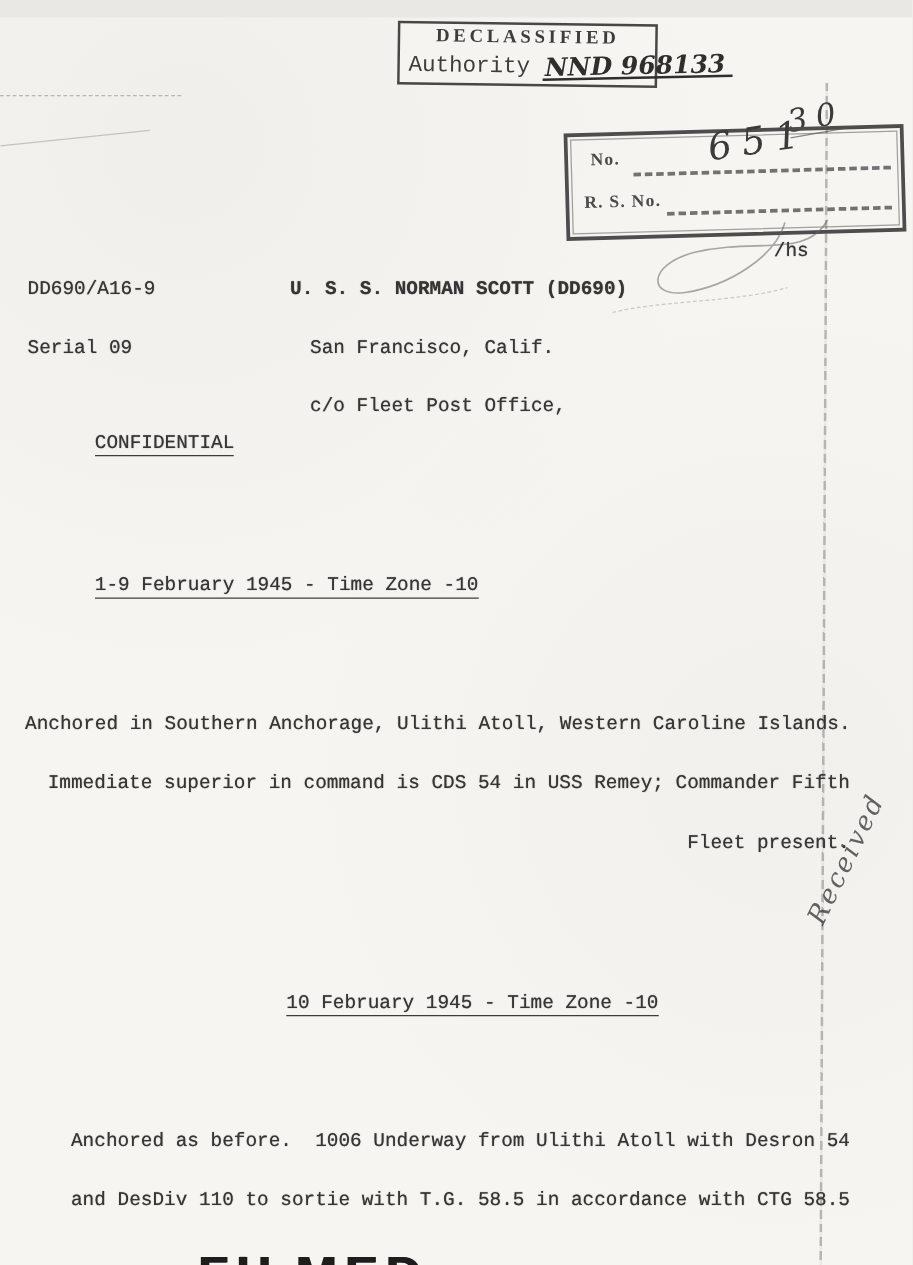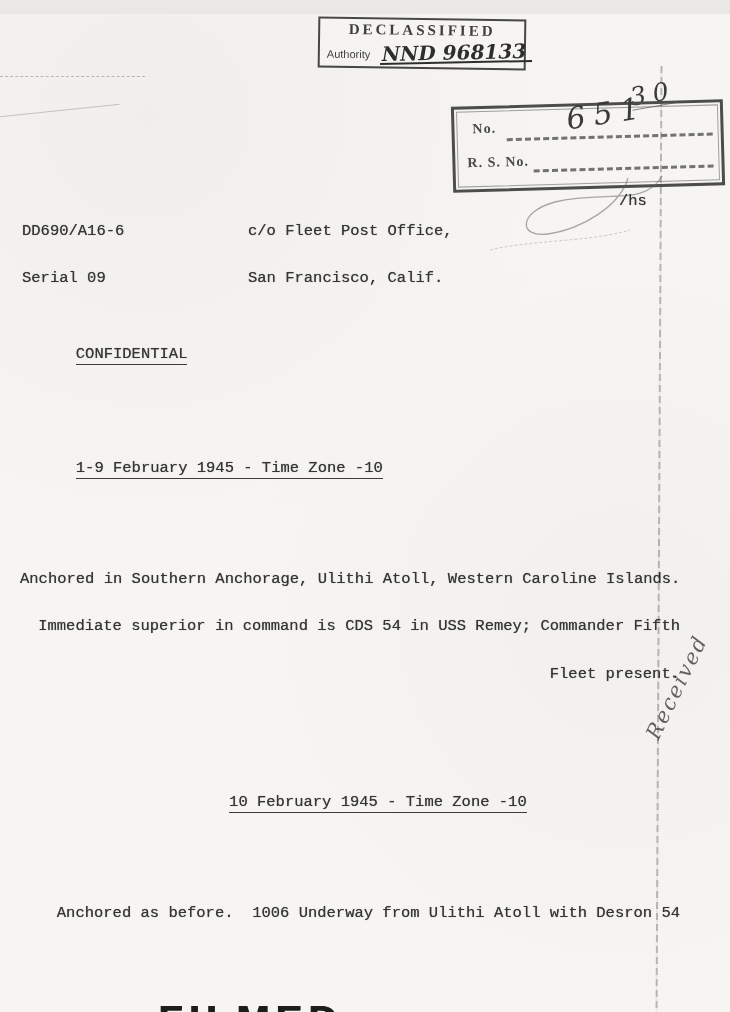--- a/index.html
+++ b/index.html
@@ -12,21 +12,21 @@
   .typed{font-family:"Liberation Mono","DejaVu Sans Mono",monospace;font-size:15.5px;line-height:15.8px;
          color:#353535;text-shadow:0 0 0.8px rgba(55,55,55,0.75);white-space:pre;}
   .abs{position:absolute;}
   .uline{border-bottom:1.6px solid #3c3c3c;padding-bottom:1px;display:inline-block;}
   
   .decl-stamp{position:absolute;left:318px;top:4px;width:204px;height:47px;
               border:2.5px solid #474747;transform:rotate(0.8deg);background:rgba(246,245,241,0.6);}
   .decl-title{font-family:"Liberation Serif","DejaVu Serif",serif;font-weight:bold;font-size:15px;
               letter-spacing:3px;text-align:center;margin-top:2px;color:#3d3d3d;}
   .decl-row{position:absolute;left:7px;bottom:3px;white-space:nowrap;}
-  .decl-auth{font-family:Liberation Sans, sans-serif;font-size:11px;color:#3d3d3d;}
+  .decl-auth{font-family:Liberation Mono, monospace;font-size:18px;color:#3d3d3d;}
   .decl-hand{font-family:"DejaVu Serif",serif;font-style:italic;font-size:20px;font-weight:bold;
              color:#2e2e2e;border-bottom:2px solid #2e2e2e;display:inline-block;
              transform:rotate(-2deg);padding:0 6px 0 2px;line-height:18px;}
   
   .reg-stamp{position:absolute;left:452px;top:89px;width:266px;height:80px;
              border:3.5px solid #4d4d4d;transform:rotate(-1.6deg);}
   .reg-stamp::before{content:"";position:absolute;inset:2px;border:1px solid rgba(90,90,90,0.55);}
   .reg-label{position:absolute;font-family:"Liberation Serif","DejaVu Serif",serif;
              font-weight:bold;font-size:14px;color:#4a4a4a;letter-spacing:1px;}
   .reg-line{position:absolute;border-top:3px dashed #5c5c5c;opacity:0.85;}
@@ -97,27 +97,28 @@
   </div>
 
   <svg class="squiggle" width="200" height="95">
     <path d="M192,4 C175,35 135,18 85,30 C48,40 48,66 78,62 C112,57 150,34 158,6" fill="none" stroke="rgba(100,100,100,0.55)" stroke-width="1.3"></path>
     <path d="M20,78 C60,68 120,70 160,58" fill="none" stroke="rgba(120,120,120,0.35)" stroke-width="1" stroke-dasharray="3 2"></path>
   </svg>
 
   <div class="abs typed hs-note">/hs</div>
 
   <div class="abs typed hdr-left">
-    <div>DD690/A16-6</div>
+    <div>DD690/A16-9</div>
     <div>Serial 09</div>
   </div>
 
   <div class="abs typed hdr-center">
+    <div class="hdr-ship">U. S. S. NORMAN SCOTT (DD690)</div>
+    <div class="hdr-indent">San Francisco, Calif.</div>
     <div class="hdr-indent">c/o Fleet Post Office,</div>
-    <div class="hdr-indent">San Francisco, Calif.</div>
   </div>
 
 
   <div class="abs typed body-col">
 
     <div class="heading">
       <span class="uline">CONFIDENTIAL</span>
     </div>
 
     <div class="heading mt-h1">
@@ -127,20 +128,21 @@
       <div>Anchored in Southern Anchorage, Ulithi Atoll, Western Caroline Islands.</div>
       <div>Immediate superior in command is CDS 54 in USS Remey; Commander Fifth</div>
       <div>Fleet present.</div>
     </div>
 
     <div class="heading mt-h2">
       <span class="uline">10 February 1945 - Time Zone -10</span>
     </div>
     <div class="para mt-p2">
       <div>Anchored as before.  1006 Underway from Ulithi Atoll with Desron 54</div>
+      <div>and DesDiv 110 to sortie with T.G. 58.5 in accordance with CTG 58.5</div>
       
       
       
       
       
       
       
     </div>
 
     

